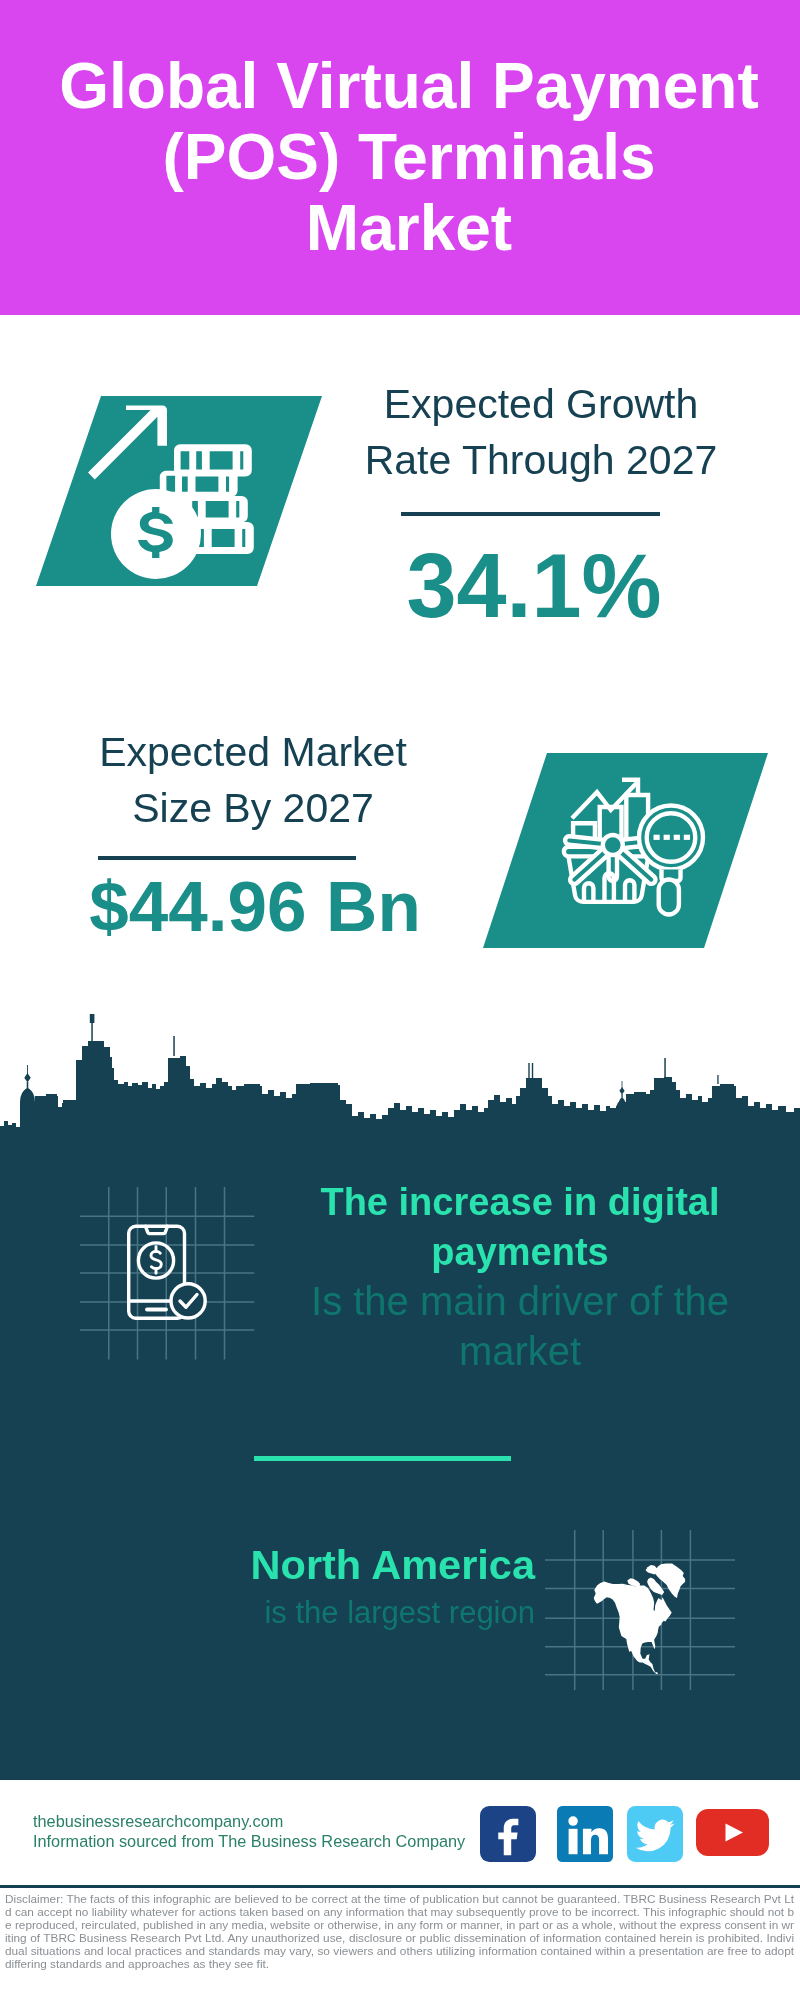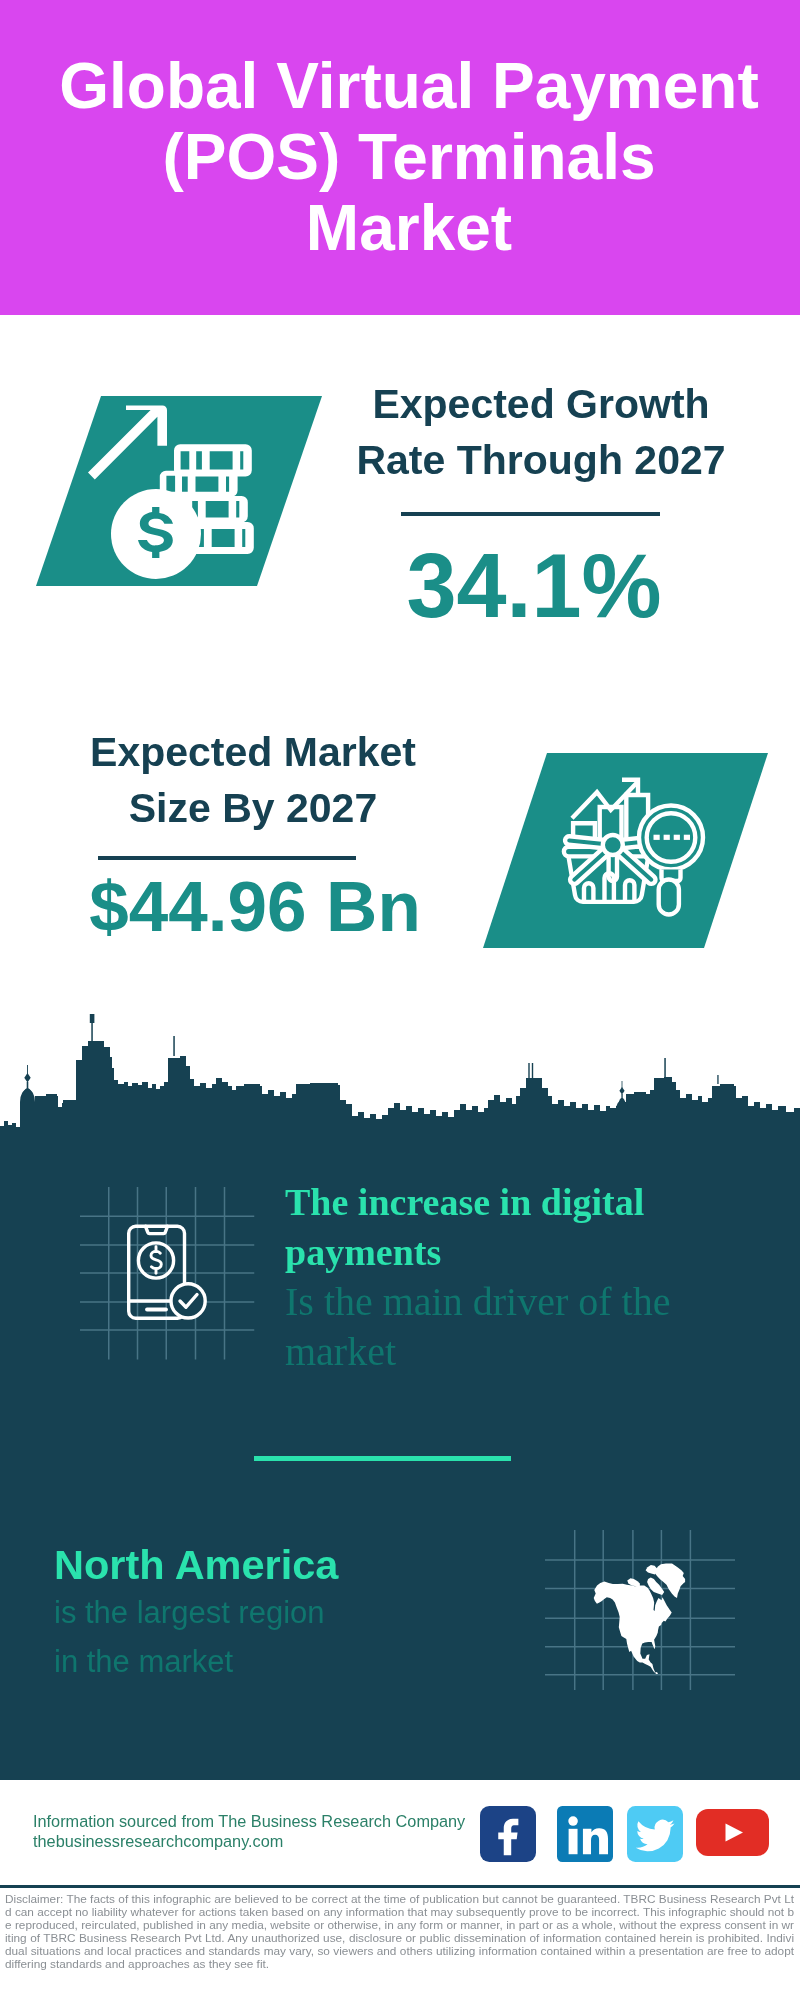--- a/index.html
+++ b/index.html
@@ -8,44 +8,44 @@
   .page{position:relative;width:800px;height:2000px;overflow:hidden;}
 
   
   .header{position:absolute;left:0;top:0;width:800px;height:315px;background:#d946ef;}
   .header-title{position:absolute;left:9px;top:51px;width:800px;text-align:center;
     color:#ffffff;font-weight:bold;font-size:64px;line-height:71px;}
 
   
   .stat1-icon{position:absolute;left:36px;top:386px;}
   .stat1-text{position:absolute;left:341px;top:376px;width:400px;text-align:center;}
-  .stat-label{color:#164152;font-weight:bold;font-size:41px;line-height:56px;}
+  .stat-label{color:#164152;font-weight:normal;font-size:41px;line-height:56px;}
   .rule{height:4px;background:#164152;margin:24px auto 0 auto;width:259px;position:relative;left:-11px;}
   .stat-value{color:#1a8e88;font-weight:bold;font-size:90px;line-height:90px;margin-top:25px;position:relative;left:-7px;}
 
   
   .stat2-icon{position:absolute;left:483px;top:746px;}
   .rule2{width:258px;left:-26px;margin-top:20px;}
   .value2{font-size:71px;line-height:71px;margin-top:11px;left:2px;}
   .stat2-text{position:absolute;left:53px;top:724px;width:400px;text-align:center;}
 
   
   .dark{position:absolute;left:0;top:1134px;width:800px;height:646px;background:#164152;}
   .skyline{position:absolute;left:0;top:1000px;width:800px;height:155px;line-height:0;}
 
   
   .driver-icon{position:absolute;left:80px;top:1180px;line-height:0;}
-  .driver-text{position:absolute;left:285px;top:1178px;width:470px;font-family:Liberation Serif, serif;}
+  .driver-text{position:absolute;left:285px;top:1178px;width:470px;text-align:center;}
   .accent{color:#2ae2ad;font-weight:bold;font-size:38px;line-height:49.5px;}
   .plain{color:#0f766e;font-weight:normal;font-size:40px;line-height:49.5px;}
 
   .divider{position:absolute;left:254px;top:1456px;width:257px;height:5px;background:#2ae2ad;}
 
   
-  .region-text{position:absolute;left:54px;top:1540px;width:481px;text-align:left;}
+  .region-text{position:absolute;left:54px;top:1540px;width:481px;text-align:right;}
   .region-text .accent{font-size:41.5px;line-height:49px;}
   .region-text .plain{font-size:31px;line-height:48.9px;}
   .region-icon{position:absolute;left:545px;top:1490px;line-height:0;}
 
   
   .footer{position:absolute;left:0;top:1780px;width:800px;height:107px;background:#ffffff;}
   .footer-text{position:absolute;left:33px;top:1812px;color:#2b8068;font-size:16.3px;line-height:19.5px;}
   .social{position:absolute;top:1806px;left:480px;display:flex;align-items:flex-start;line-height:0;}
   .social-btn{display:block;line-height:0;}
   .social-btn.fb{margin-right:21.2px;}
@@ -209,21 +209,20 @@
     <div class="accent">The increase in digital payments</div>
     <div class="plain">Is the main driver of the</div>
     <div class="plain">market</div>
   </div>
 
   <div class="divider"></div>
 
   <div class="region-text">
     <div class="accent">North America</div>
     <div class="plain">is the largest region</div>
-    <div class="plain">in the market</div>
   </div>
   <div class="region-icon"><svg width="190" height="200" viewBox="0 0 190 200">
       <g stroke="#487486" stroke-width="1.5">
         <line x1="29.7" y1="40" x2="29.7" y2="200"></line>
         <line x1="58.2" y1="40" x2="58.2" y2="200"></line>
         <line x1="87.9" y1="40" x2="87.9" y2="200"></line>
         <line x1="116.4" y1="40" x2="116.4" y2="200"></line>
         <line x1="145.4" y1="40" x2="145.4" y2="200"></line>
         <line x1="0" y1="70" x2="190" y2="70"></line>
         <line x1="0" y1="98.6" x2="190" y2="98.6"></line>
@@ -235,22 +234,22 @@
         <path d="M132.0,108.0 L132.8,103.6 L134.3,99.9 L135.6,96.3 L138.2,93.4 L140.1,91.9 L140.1,89.0 L137.7,86.0 L138.8,83.1 L136.4,80.2 L132.5,77.3 L127.0,73.6 L120.9,73.6 L116.0,74.3 L112.9,76.5 L110.4,80.2 L109.8,83.1 L112.0,86.0 L114.8,89.0 L118.4,91.9 L121.5,94.8 L123.8,99.2 L126.8,103.6 L129.5,106.5 L132.0,108.0 Z"></path>
         <path d="M110.0,84.6 L107.1,83.8 L103.0,82.4 L100.6,80.2 L102.5,77.3 L105.9,75.1 L109.6,75.8 L112.3,78.7 L111.7,81.6 L110.0,84.6 Z"></path>
         <path d="M117.4,99.2 L119.2,102.1 L117.1,105.1 L112.9,103.6 L108.8,102.1 L105.9,99.2 L103.6,95.6 L102.1,91.9 L103.1,89.0 L105.8,87.5 L108.9,89.0 L111.2,91.9 L114.1,94.8 L117.4,99.2 Z"></path>
         <path d="M94.9,96.3 L91.2,96.3 L86.8,95.6 L83.3,93.4 L82.3,90.4 L85.5,88.2 L88.9,89.0 L92.5,91.2 L94.9,93.4 L94.9,96.3 Z"></path>
         <path d="M49.3,99.9 L52.0,95.6 L55.3,92.9 L59.4,91.5 L63.8,93.1 L67.9,93.9 L72.8,94.1 L77.7,93.8 L81.9,94.8 L86.8,95.6 L89.9,96.3 L95.5,95.6 L99.3,95.6 L102.6,97.7 L104.7,100.7 L106.4,104.3 L108.1,108.0 L109.2,112.4 L108.9,116.0 L108.5,119.7 L109.4,121.2 L109.9,119.0 L110.2,115.3 L111.9,110.9 L113.5,108.0 L116.6,110.2 L117.5,107.3 L119.5,110.9 L121.7,115.3 L124.7,119.7 L126.7,122.6 L125.0,125.6 L122.4,128.5 L120.4,131.4 L118.8,130.7 L116.7,132.9 L116.1,135.1 L113.9,136.5 L113.0,140.2 L112.8,142.4 L111.4,146.0 L109.1,149.7 L110.3,156.3 L109.5,159.2 L107.6,154.8 L106.6,151.9 L103.2,151.9 L99.9,152.6 L97.3,153.4 L95.7,157.8 L95.3,163.6 L97.5,168.7 L100.2,168.7 L101.9,165.1 L104.5,164.3 L103.7,169.5 L105.6,172.4 L107.4,173.9 L108.4,178.2 L110.2,182.6 L112.0,181.9 L113.0,184.1 L111.2,184.1 L108.4,181.2 L105.6,176.8 L102.9,175.3 L100.2,173.9 L97.5,172.4 L94.8,172.4 L92.2,170.9 L88.6,166.5 L86.1,160.7 L84.3,162.1 L82.7,156.3 L82.0,153.4 L81.3,149.0 L78.8,147.5 L76.4,146.0 L75.1,141.7 L73.8,137.3 L74.2,132.9 L74.7,127.0 L73.6,122.6 L71.4,116.8 L69.9,112.4 L67.6,109.5 L65.1,108.0 L61.8,107.3 L58.6,109.5 L56.9,110.9 L54.4,112.4 L51.9,113.8 L49.9,110.9 L48.7,108.0 L50.7,103.6 L49.3,99.9 Z"></path>
       </g>
     </svg></div>
 
   <div class="footer"></div>
   <div class="footer-text">
+    <div>thebusinessresearchcompany.com</div>
     <div>Information sourced from The Business Research Company</div>
-    <div>thebusinessresearchcompany.com</div>
   </div>
   <div class="social">
     <a class="social-btn fb">
       <svg width="56" height="56" viewBox="0 0 54 54">
         <rect x="0" y="0" width="54" height="54" rx="9" fill="#1c4386"></rect>
         <path fill="#ffffff" d="M32.6,18.5 h4.4 v-6.2 h-5.2 c-5.3,0 -8.9,3.3 -8.9,8.9 v4.3 h-5.3 v6.5 h5.3 v15.5 h7.2 v-15.5 h5.3 l0.8,-6.5 h-6.1 v-3.6 c0,-2.1 0.9,-3.4 2.5,-3.4 z"></path>
       </svg>
     </a>
     <a class="social-btn li">
       <svg width="56" height="56" viewBox="0 0 54 54">

